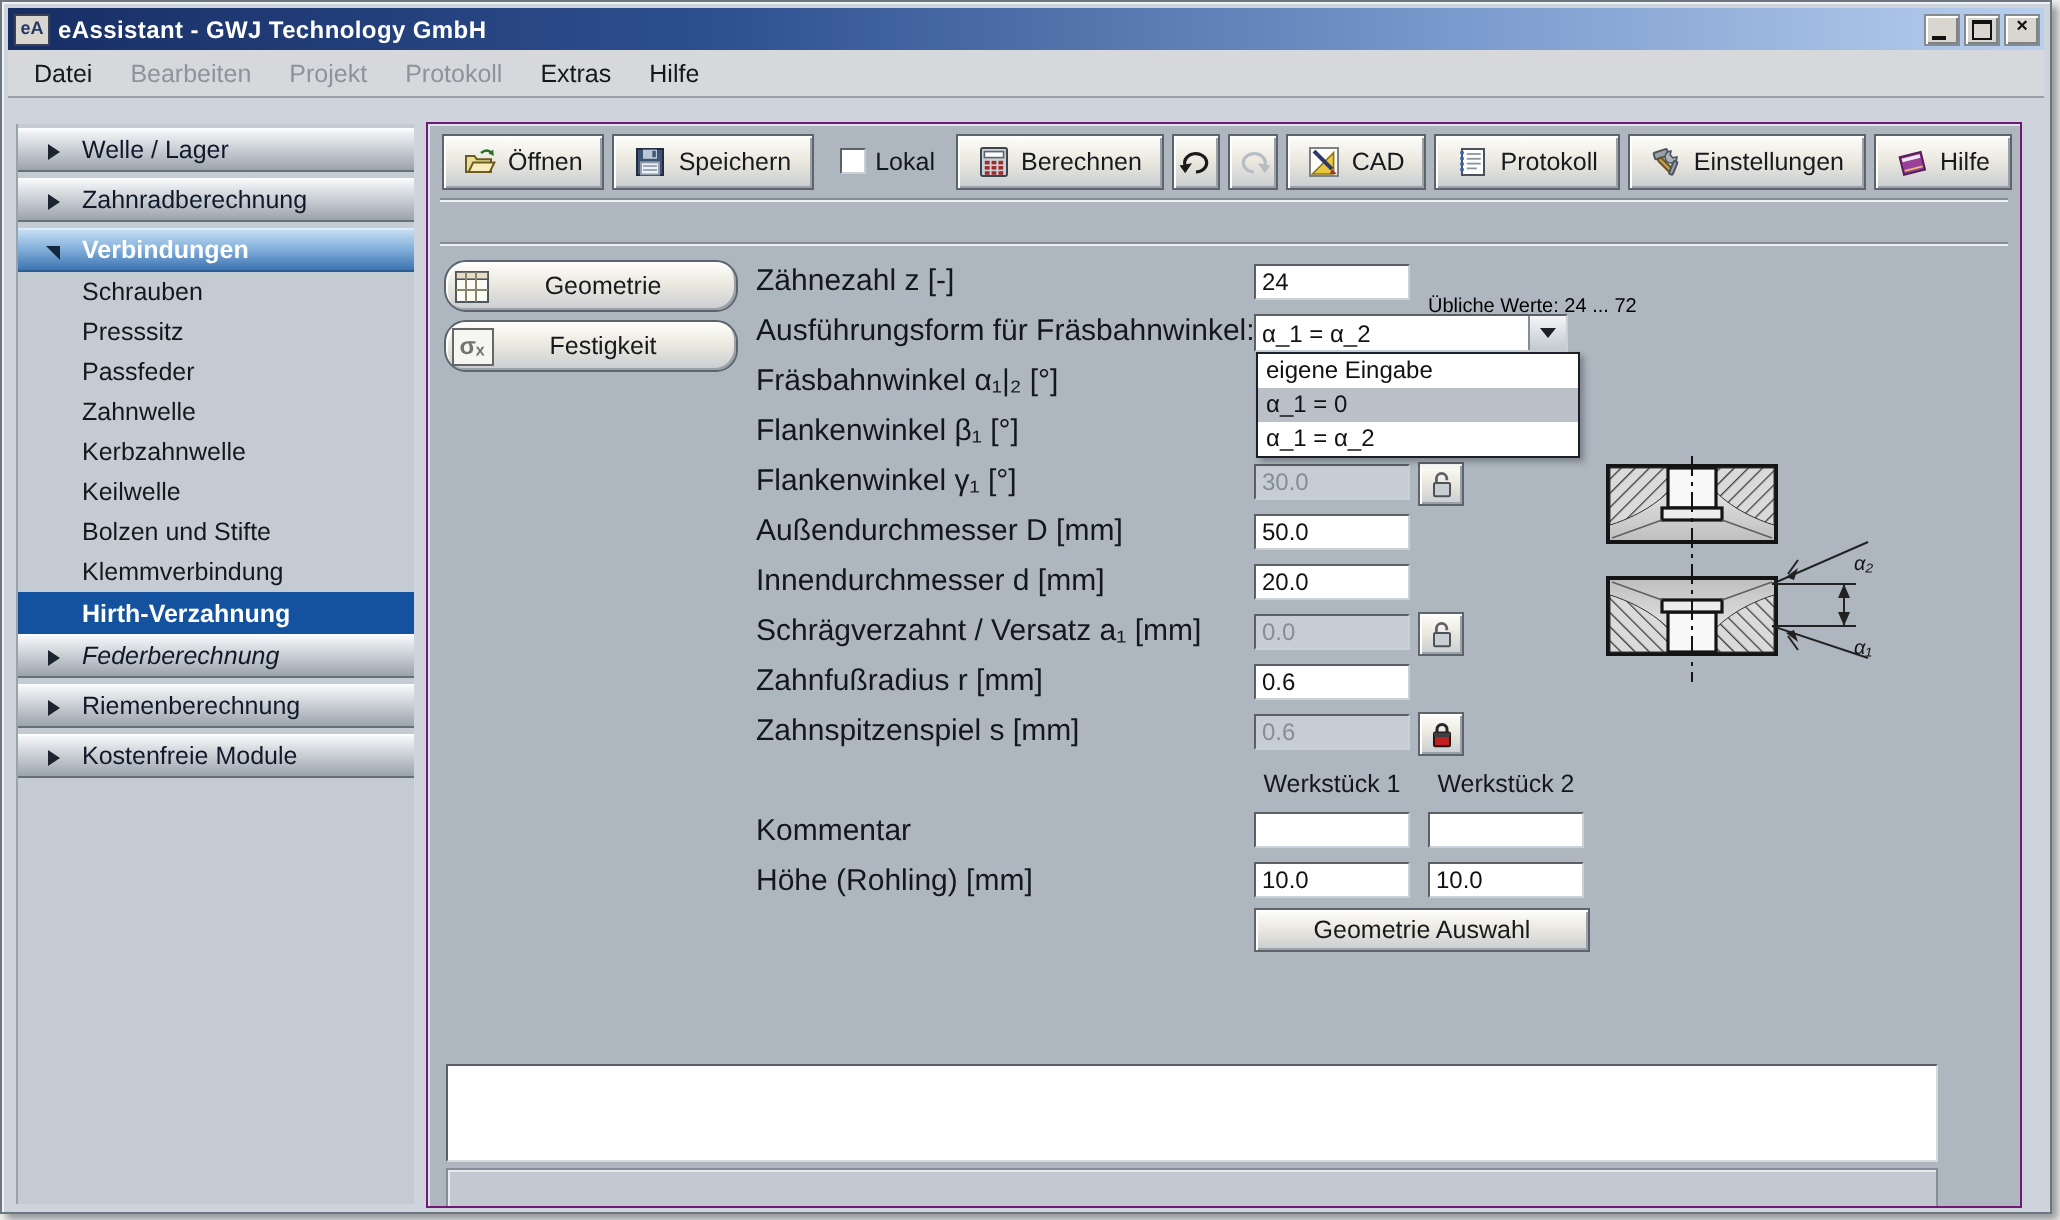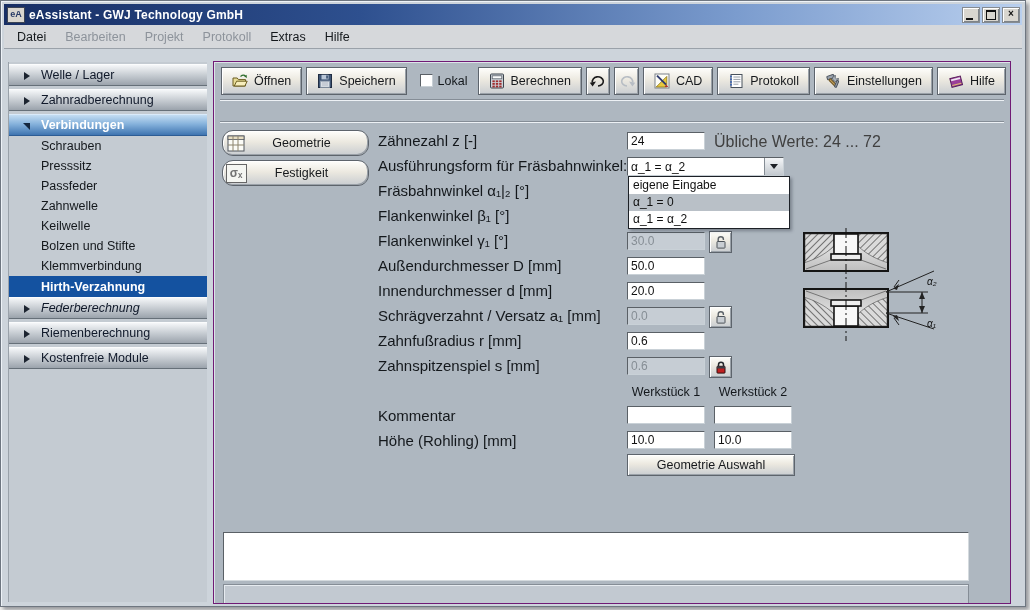--- a/index.html
+++ b/index.html
@@ -62,21 +62,21 @@
   .view-btn .vicon{width:22px;height:20px;margin-left:2px;display:flex;align-items:center;justify-content:center;}
   .view-btn .vlabel{flex:1;text-align:center;margin-right:12px;}
   .sigbox{width:19px;height:17px;background:#f5f6f2;border:1px solid #666;font-size:12px;font-weight:bold;
           color:#737373;text-align:center;line-height:16px;}
   .flabel{position:absolute;left:164px;height:16px;line-height:16px;font-size:15px;color:#14181c;white-space:nowrap;}
   .inp{position:absolute;left:413px;width:78px;height:18px;background:#fff;
        border:1px solid;border-color:#5a6066 #c9d1d7 #c9d1d7 #5a6066;
        font-family:"Liberation Sans",sans-serif;font-size:12px;color:#111;padding:0 3px;box-sizing:border-box;}
   .inp.dis{background:#c6cdd4;color:#868e95;}
   .inp.col2{left:500px;}
-  .hint{position:absolute;left:500px;height:16px;line-height:16px;font-size:16px;color:#404040;white-space:nowrap;}
+  .hint{position:absolute;left:500px;height:16px;line-height:16px;font-size:10px;color:#000000;white-space:nowrap;margin-top:12px;}
   .lockbtn{position:absolute;left:495px;width:21px;height:20px;display:flex;align-items:center;justify-content:center;}
   .combo{position:absolute;left:413px;top:95px;width:157px;height:19px;background:#fff;display:flex;
          border:1px solid;border-color:#5a6066 #c9d1d7 #c9d1d7 #5a6066;box-sizing:border-box;}
   .combo-val{flex:1;font-size:12px;color:#111;padding:2px 3px 0 3px;white-space:nowrap;overflow:hidden;}
   .combo-arrow{width:18px;background:linear-gradient(180deg,#f4f6f8,#c3c9cf);border-left:1px solid #858d95;
                display:flex;align-items:center;justify-content:center;}
   .tri-d{width:0;height:0;border-top:5px solid #1c2026;border-left:4px solid transparent;border-right:4px solid transparent;}
   .ddlist{position:absolute;left:414px;top:114px;width:160px;background:#fff;border:1px solid #1c2026;
           box-shadow:2px 2px 3px rgba(30,35,45,.35);z-index:10;}
   .dd-item{height:17px;line-height:17px;font-size:12px;color:#111;padding:0 4px;white-space:nowrap;}
@@ -128,20 +128,21 @@
         <span>Zahnradberechnung</span>
       </div>
     <div class="nav-h exp">
         <span class="tri-exp"></span>
         <span>Verbindungen</span>
       </div>
     <div class="nav-s">Schrauben</div>
     <div class="nav-s">Presssitz</div>
     <div class="nav-s">Passfeder</div>
     <div class="nav-s">Zahnwelle</div>
+    <div class="nav-s">Kerbzahnwelle</div>
     <div class="nav-s">Keilwelle</div>
     <div class="nav-s">Bolzen und Stifte</div>
     <div class="nav-s">Klemmverbindung</div>
     <div class="nav-s sel">Hirth-Verzahnung</div>
     <div class="nav-h gap4">
         <span class="tri-r"></span>
         <span>Federberechnung</span>
       </div>
     <div class="nav-h">
         <span class="tri-r"></span>

